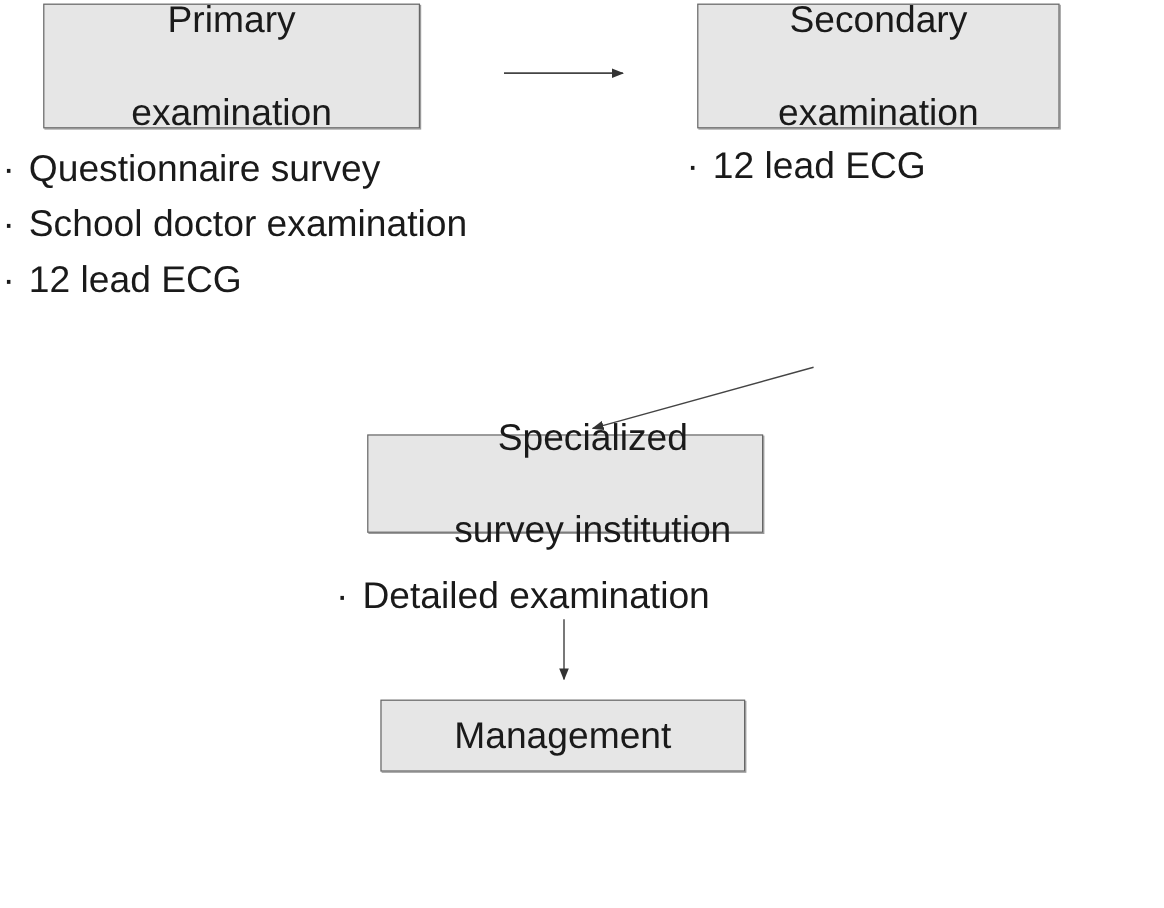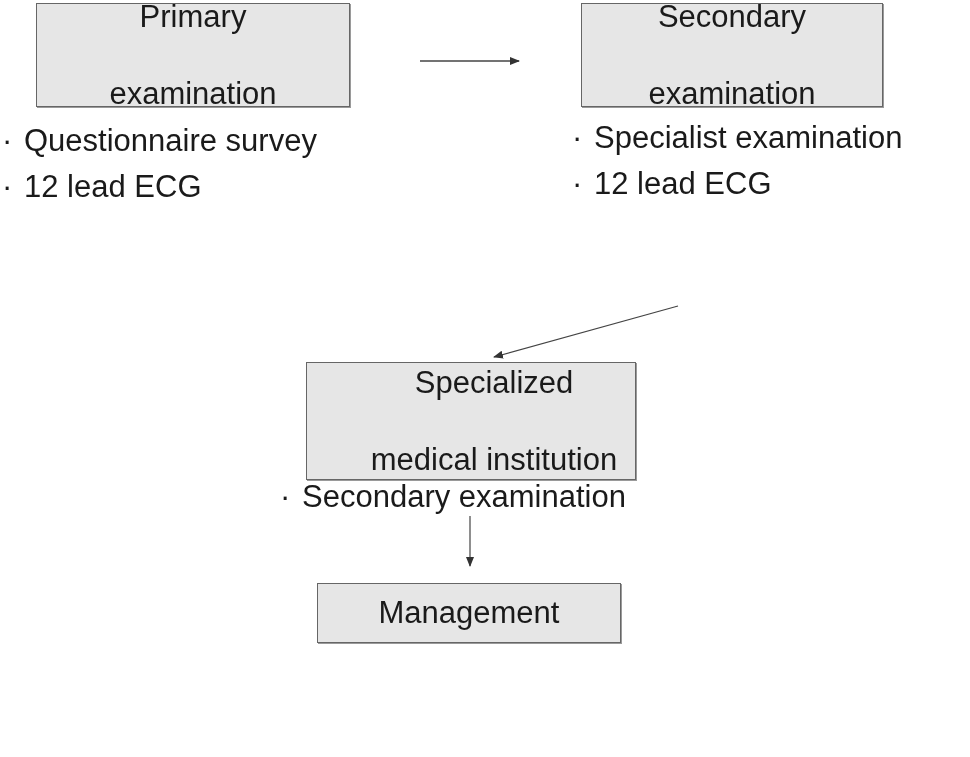--- a/index.html
+++ b/index.html
@@ -68,37 +68,37 @@
   <line x1="678" y1="306" x2="494" y2="357" stroke="#444444" stroke-width="1.2" marker-end="url(#ah)"></line>
   <line x1="470" y1="516" x2="470" y2="566" stroke="#444444" stroke-width="1.2" marker-end="url(#ah)"></line>
 </svg>
 
 <div class="box" style="left:36px; top:3px; width:314px; height:104px; flex-direction:column;">
   <span class="line">Primary</span>
   <span class="line">examination</span>
 </div>
 <ul class="list" style="left:2px; top:118px; line-height:46px;">
   <li><span class="dot">·</span><span>Questionnaire survey</span></li>
+  <li><span class="dot">·</span><span>School doctor examination</span></li>
   <li><span class="dot">·</span><span>12 lead ECG</span></li>
 </ul>
 
 <div class="box" style="left:581px; top:3px; width:302px; height:104px; flex-direction:column;text-align:center;">
   <span class="line">Secondary</span>
   <span class="line">examination</span>
 </div>
 <ul class="list" style="left:572px; top:115px; line-height:45.5px;">
-  <li><span class="dot">·</span><span>Specialist examination</span></li>
   <li><span class="dot">·</span><span>12 lead ECG</span></li>
 </ul>
 
-<div class="box" style="left:306px; top:362px; width:330px; height:118px; flex-direction:column;padding-left:46px;">
+<div class="box" style="left:306px; top:362px; width:330px; height:82px; flex-direction:column;padding-left:46px;">
   <span class="line">Specialized</span>
-  <span class="line">medical institution</span>
+  <span class="line">survey institution</span>
 </div>
 <ul class="list" style="left:280px; top:474px; line-height:46px;">
-  <li><span class="dot">·</span><span>Secondary examination</span></li>
+  <li><span class="dot">·</span><span>Detailed examination</span></li>
 </ul>
 
 <div class="box" style="left:317px; top:583px; width:304px; height:60px;align-items:center;">
   <span class="line">Management</span>
 </div>
 <ul class="list" style="left:56px; top:666px; line-height:45px;">
 </ul>
 
 </body></html>

